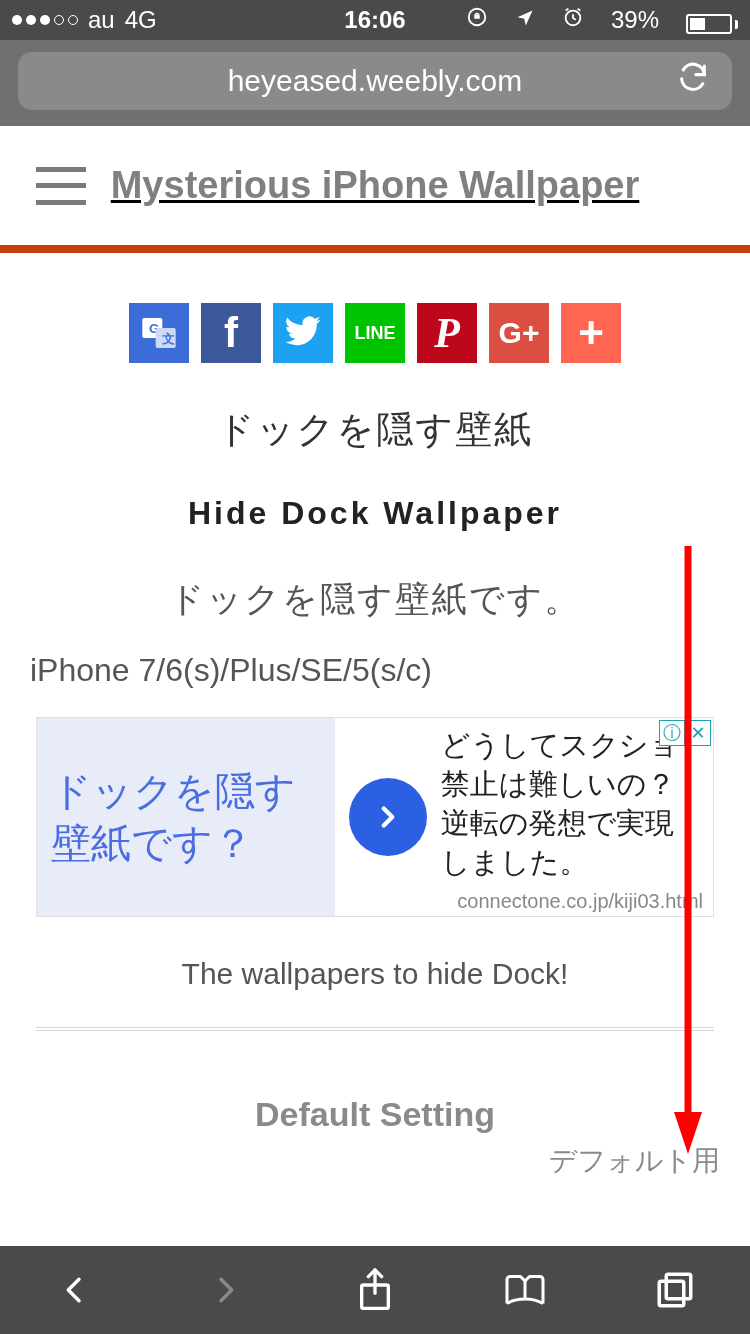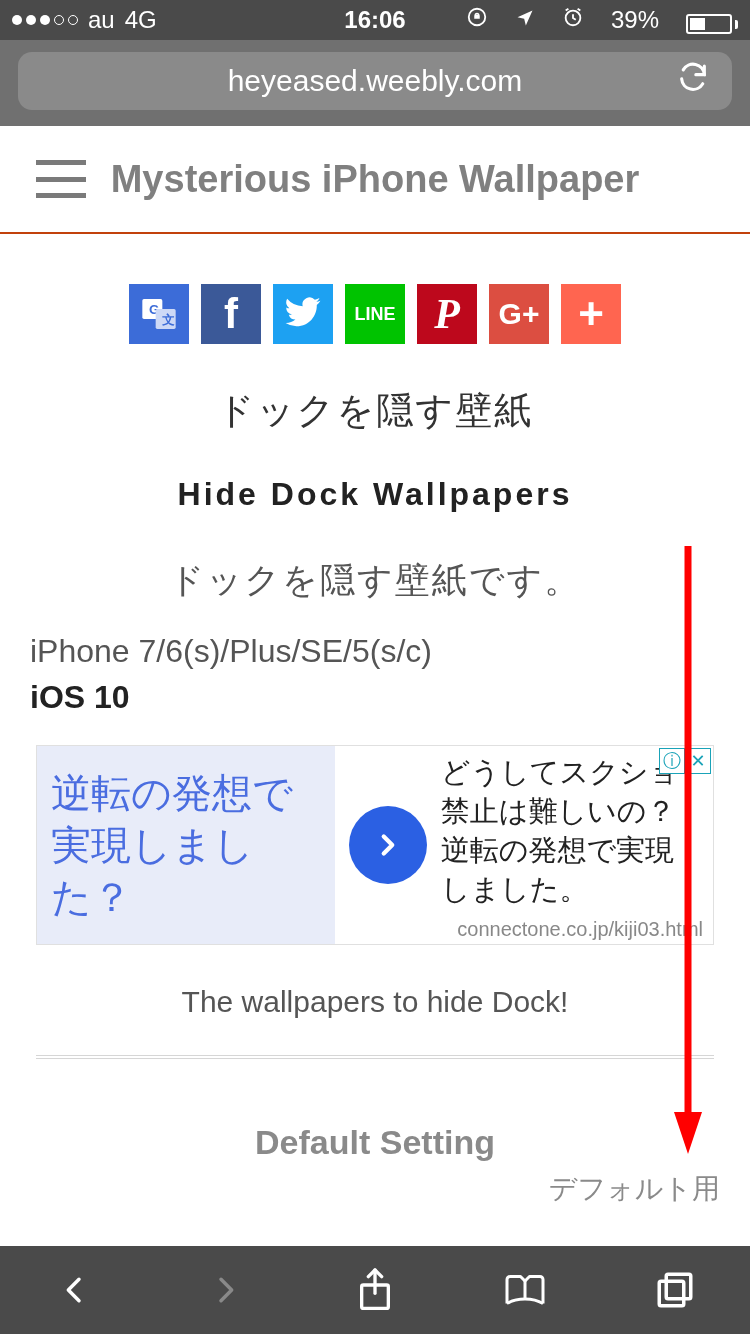--- a/index.html
+++ b/index.html
@@ -13,21 +13,21 @@
   .status-right{display:flex;align-items:flex-end;gap:27px;}
   .battery{display:flex;align-items:center;gap:3px;}
   .battery-body{width:46px;height:20px;border:2px solid #fff;border-radius:3px;position:relative;padding:2px;}
   .battery-fill{height:100%;width:39%;background:#fff;}
   .battery-tip{width:3px;height:9px;background:#fff;border-radius:0 2px 2px 0;}
   
   .url-area{background:#707070;padding:12px 18px 16px;}
   .url-pill{background:#8a8a8a;border-radius:14px;height:58px;display:flex;align-items:center;justify-content:center;color:#fff;font-size:30px;position:relative;}
   .reload{position:absolute;right:22px;top:50%;transform:translateY(-50%);}
   
-  .page-header{height:108px;display:flex;align-items:center;border-bottom:2px solid #c2410c;position:relative;background:#fff;}
+  .page-header{height:127px;display:flex;align-items:center;border-bottom:8px solid #c2410c;position:relative;background:#fff;text-decoration:underline;}
   .hamburger{position:absolute;left:36px;top:50%;transform:translateY(-50%);width:50px;height:38px;display:flex;flex-direction:column;justify-content:space-between;cursor:pointer;}
   .hamburger span{display:block;height:5px;background:#7a7a7a;}
   .page-title{flex:1;text-align:center;color:#808080;font-size:38px;font-weight:700;}
   
   .content{padding:0 30px;}
   .share-row{display:flex;justify-content:center;gap:12px;margin-top:50px;}
   .share-btn{width:60px;height:60px;display:flex;align-items:center;justify-content:center;color:#fff;font-weight:700;cursor:pointer;}
   .gt{background:#3c6cd8;}
   .fb{background:#3b5998;font-size:42px;font-family:Arial;}
   .tw{background:#1da1f2;}
@@ -157,29 +157,28 @@
       </div>
     <div class="share-btn gp">
         <span>G+</span>
       </div>
     <div class="share-btn ad">
         <span>+</span>
       </div>
   </div>
 
   <div class="h-jp">ドックを隠す壁紙</div>
-  <div class="h-en">Hide Dock Wallpapers</div>
+  <div class="h-en">Hide Dock Wallpaper</div>
   <div class="desc">ドックを隠す壁紙です。</div>
   <div class="compat">
     <div>iPhone 7/6(s)/Plus/SE/5(s/c)</div>
-    <div class="bold">iOS 10</div>
   </div>
 
   <div class="ad-box">
-    <div class="ad-left">逆転の発想で実現しました？</div>
+    <div class="ad-left">ドックを隠す壁紙です？</div>
     <div class="ad-circle">
       <svg width="34" height="34" viewBox="0 0 24 24" fill="none" stroke="#fff" stroke-width="3" stroke-linecap="round" stroke-linejoin="round">
           <path d="M9 6l6 6-6 6"></path>
         </svg>
     </div>
     <div class="ad-right">
       <div>どうしてスクショ禁止は難しいの？逆転の発想で実現しました。</div>
       <div class="ad-url">connectone.co.jp/kiji03.html</div>
     </div>
     <div class="ad-badges">

